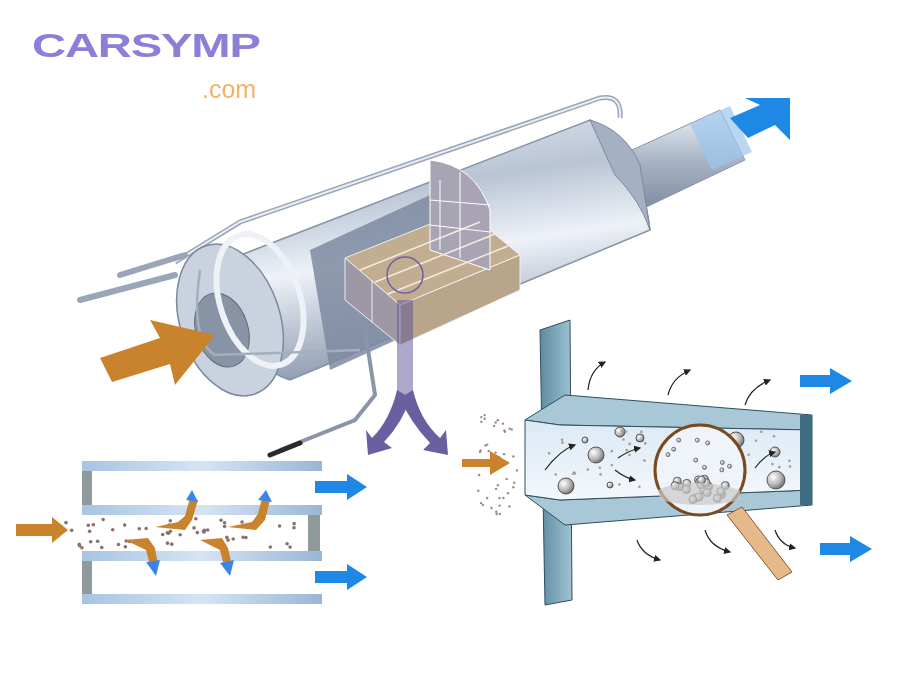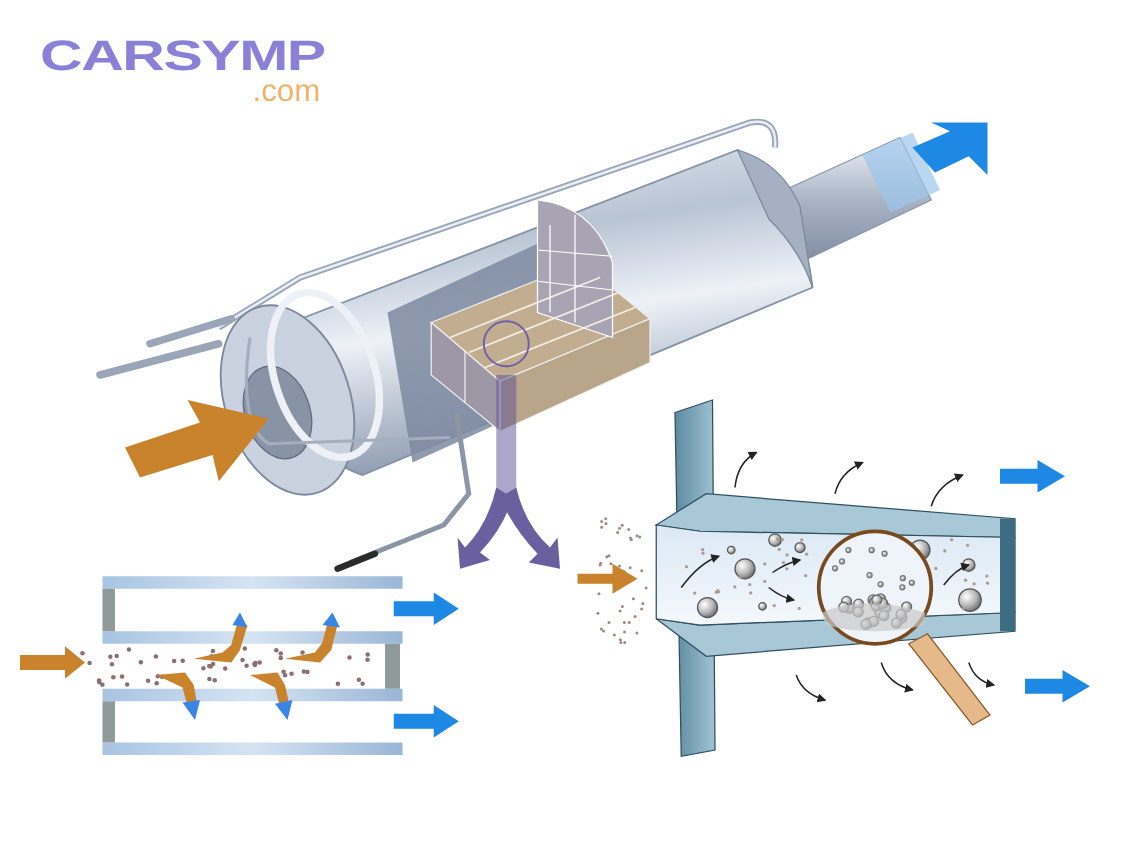--- a/index.html
+++ b/index.html
@@ -1,19 +1,19 @@
 <!DOCTYPE html>
 <html><head>
   <meta charset="utf-8">
   <style>
     html, body { margin:0; padding:0; background:#ffffff; }
     body { width:900px; height:675px; position:relative; overflow:hidden; font-family:"Liberation Sans", sans-serif; }
     #logo { position:absolute; left:32px; top:28px; width:250px; height:60px; }
     #logo .brand { position:absolute; left:0; top:0; font-family:"Liberation Sans", sans-serif; font-weight:bold; font-size:40px; letter-spacing:-1px; color:#8b80d8; transform:scaleX(1.18) scaleY(0.85); transform-origin:left top; line-height:40px; }
-    #logo .tld { position:absolute; left:170px; top:32px; font-family:"Liberation Sans", sans-serif; font-size:25px; color:#f3b26a; line-height:26px; }
+    #logo .tld { position:absolute; left:170px; top:48px; font-family:"Liberation Sans", sans-serif; font-size:25px; color:#f3b26a; line-height:26px; }
     svg#diagram { position:absolute; left:0; top:0; }
   </style>
 </head>
 <body>
 
 <div id="logo">
   <span class="brand">CARSYMP</span>
   <span class="tld">.com</span>
 </div>
 

